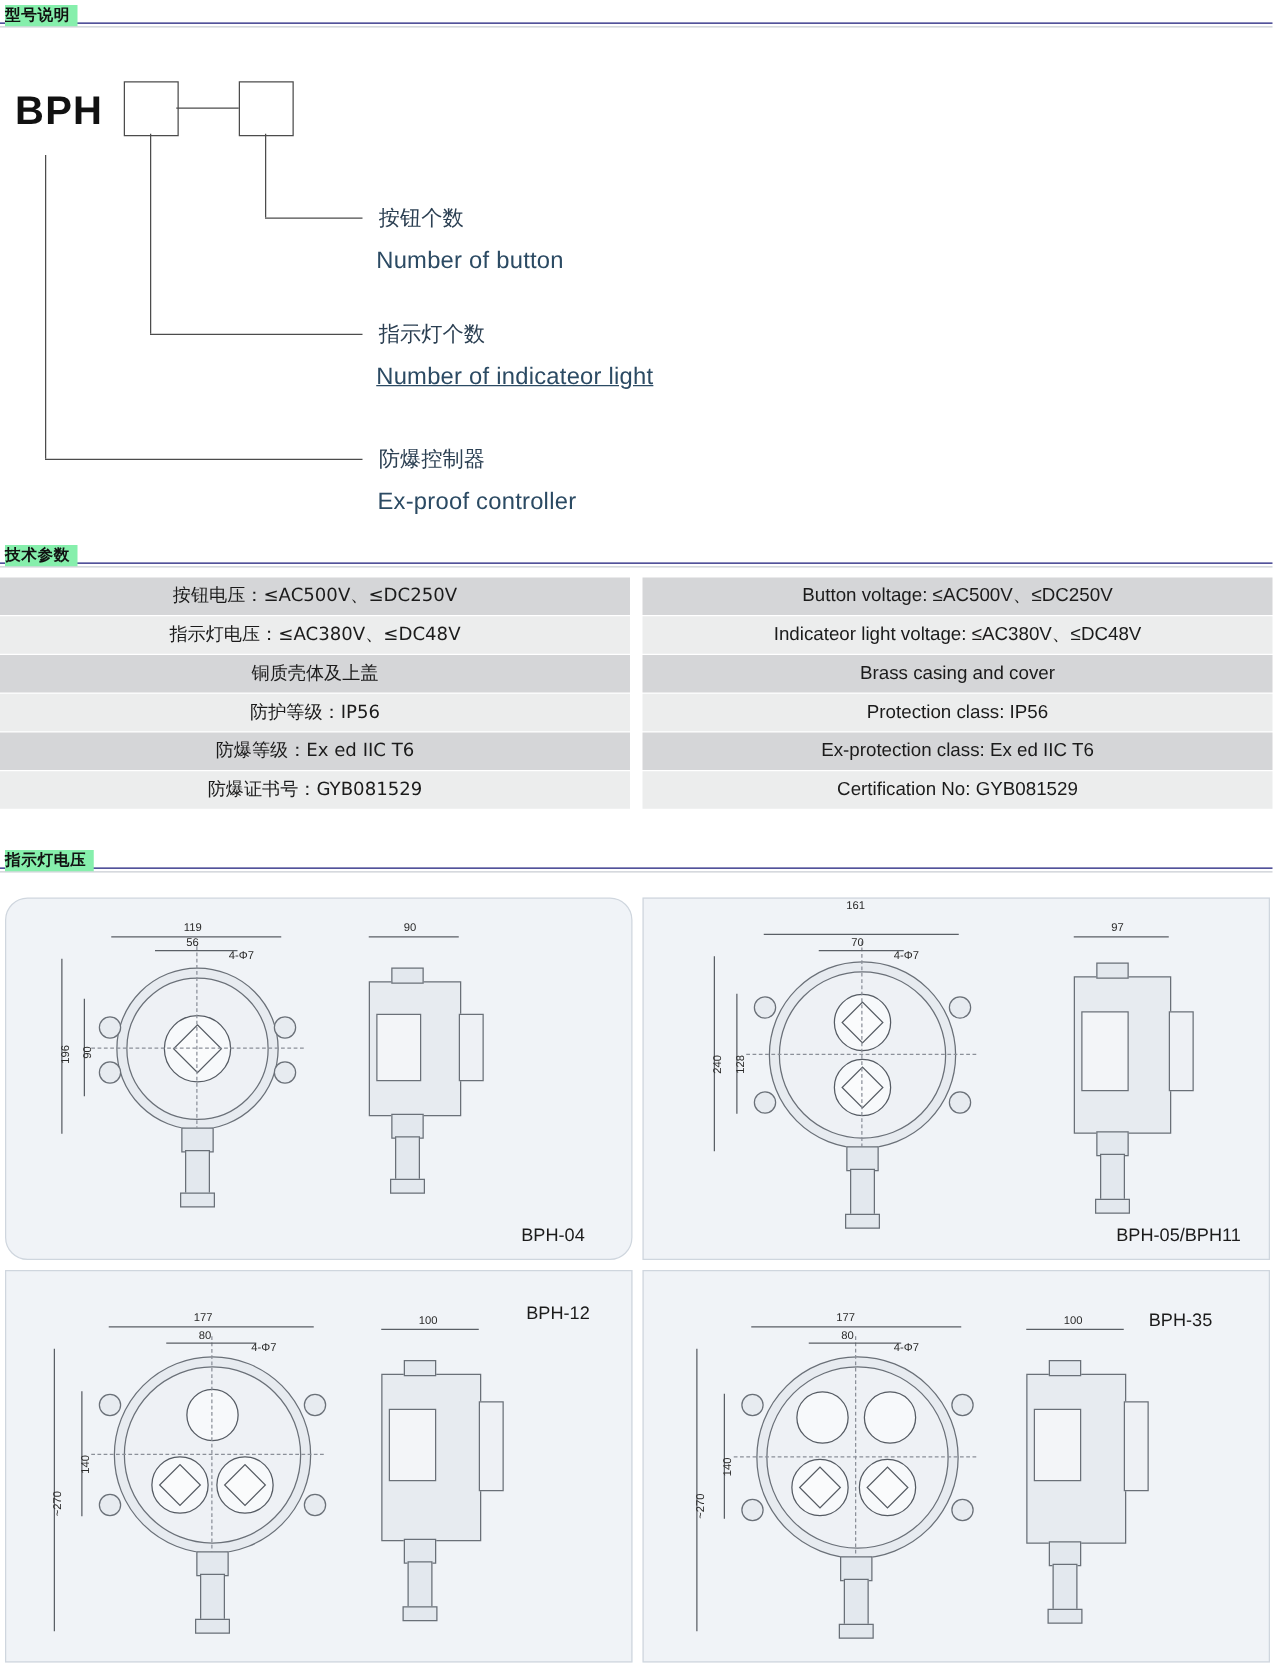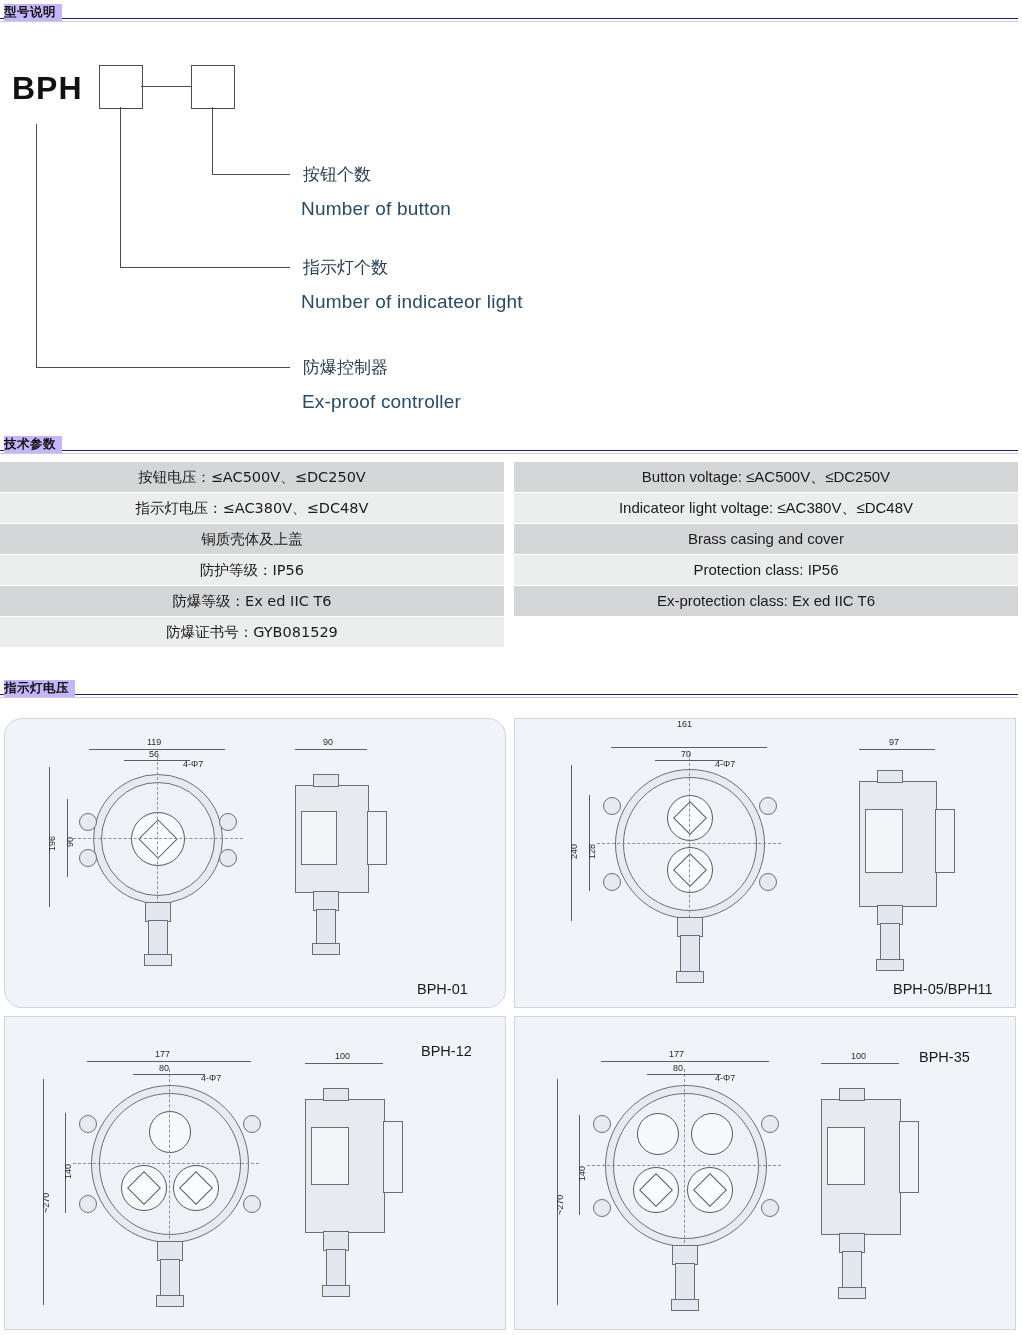--- a/index.html
+++ b/index.html
@@ -2,21 +2,21 @@
 <html><head>
 <meta charset="utf-8">
 <style>
   html,body{margin:0;padding:0;background:#ffffff;}
   body{width:1022px;height:1335px;font-family:"Liberation Sans","DejaVu Sans",sans-serif;color:#231f20;position:relative;overflow:hidden;}
 
   
   .sec-head{position:absolute;left:0;width:1022px;height:18px;}
   .sec-head .label{
     position:absolute;left:4px;top:0;font-size:12.5px;font-weight:bold;color:#111;
-    letter-spacing:0.5px;background:#c4b5fd;padding-right:6px;z-index:2;
+    letter-spacing:0.5px;background:#86efac;padding-right:6px;z-index:2;
   }
   .sec-head .rule{
     position:absolute;left:0;top:14px;width:1018px;height:0;border-top:1px solid #1a1a7a;
   }
   .sec-head .rule2{
     position:absolute;left:0;top:17px;width:1018px;height:0;border-top:1px solid #c9cdd4;
   }
 
   
   #model-diagram{position:absolute;left:0;top:24px;width:1022px;height:390px;}
@@ -82,21 +82,21 @@
   <div class="ln v" style="left:120px;top:83px;height:160px;"></div>
   <div class="ln h" style="left:120px;top:243px;width:170px;"></div>
 
   <div class="ln v" style="left:36px;top:100px;height:243px;"></div>
   <div class="ln h" style="left:36px;top:343px;width:254px;"></div>
 
   <div class="lbl-cn" style="left:303px;top:139px;">按钮个数</div>
   <div class="lbl-en" style="left:301px;top:174px;">Number of button</div>
 
   <div class="lbl-cn" style="left:303px;top:232px;">指示灯个数</div>
-  <div class="lbl-en" style="left:301px;top:267px;">Number of indicateor light</div>
+  <div class="lbl-en" style="left:301px;top:267px;text-decoration:underline;">Number of indicateor light</div>
 
   <div class="lbl-cn" style="left:303px;top:332px;">防爆控制器</div>
   <div class="lbl-en" style="left:290px;top:367px;margin-left:12px;">Ex-proof controller</div>
 </div>
 
 <div class="sec-head" style="top:436px;">
   <span class="label">技术参数</span>
   <span class="rule"></span>
   <span class="rule2"></span>
 </div>
@@ -123,20 +123,21 @@
     <div class="tp-cell en">Protection class: IP56</div>
   </div>
   <div class="tp-row odd">
     <div class="tp-cell">防爆等级：Ex ed IIC T6</div>
     <div class="tp-gap"></div>
     <div class="tp-cell en">Ex-protection class: Ex ed IIC T6</div>
   </div>
   <div class="tp-row even">
     <div class="tp-cell">防爆证书号：GYB081529</div>
     <div class="tp-gap"></div>
+    <div class="tp-cell en">Certification No: GYB081529</div>
   </div>
 </div>
 
 <div class="sec-head" style="top:680px;">
   <span class="label">指示灯电压</span>
   <span class="rule"></span>
   <span class="rule2"></span>
 </div>
 
 <div id="dimensions">
@@ -170,21 +171,21 @@
 
     <div class="side-body" style="left:290px;top:66px;width:72px;height:106px;"></div>
     <div class="side-body" style="left:362px;top:92px;width:18px;height:52px;background:#eef1f5;"></div>
     <div class="side-body" style="left:296px;top:92px;width:34px;height:52px;background:#f3f5f8;"></div>
     <div class="gland" style="left:308px;top:55px;width:24px;height:11px;"></div>
     <div class="gland" style="left:308px;top:172px;width:24px;height:18px;"></div>
     <div class="gland" style="left:311px;top:190px;width:18px;height:34px;"></div>
     <div class="gland" style="left:307px;top:224px;width:26px;height:10px;"></div>
     <div class="d-ln h" style="left:290px;top:30px;width:72px;"></div>
     <div class="d-txt" style="left:318px;top:18px;">90</div>
-    <div class="panel-cap" style="left:412px;top:262px;">BPH-01</div>
+    <div class="panel-cap" style="left:412px;top:262px;">BPH-04</div>
   </div>
 
   <div class="dim-panel" style="left:514px;top:0px;width:500px;height:288px;">
     <div class="body-round" style="left:100px;top:50px;width:148px;height:148px;"></div>
     <div class="body-round" style="left:108px;top:58px;width:132px;height:132px;background:#eef1f5;"></div>
     <div class="ear" style="left:88px;top:78px;width:16px;height:16px;"></div>
     <div class="ear" style="left:244px;top:78px;width:16px;height:16px;"></div>
     <div class="ear" style="left:88px;top:154px;width:16px;height:16px;"></div>
     <div class="ear" style="left:244px;top:154px;width:16px;height:16px;"></div>
     <div class="knob" style="left:152px;top:76px;width:44px;height:44px;"></div>

